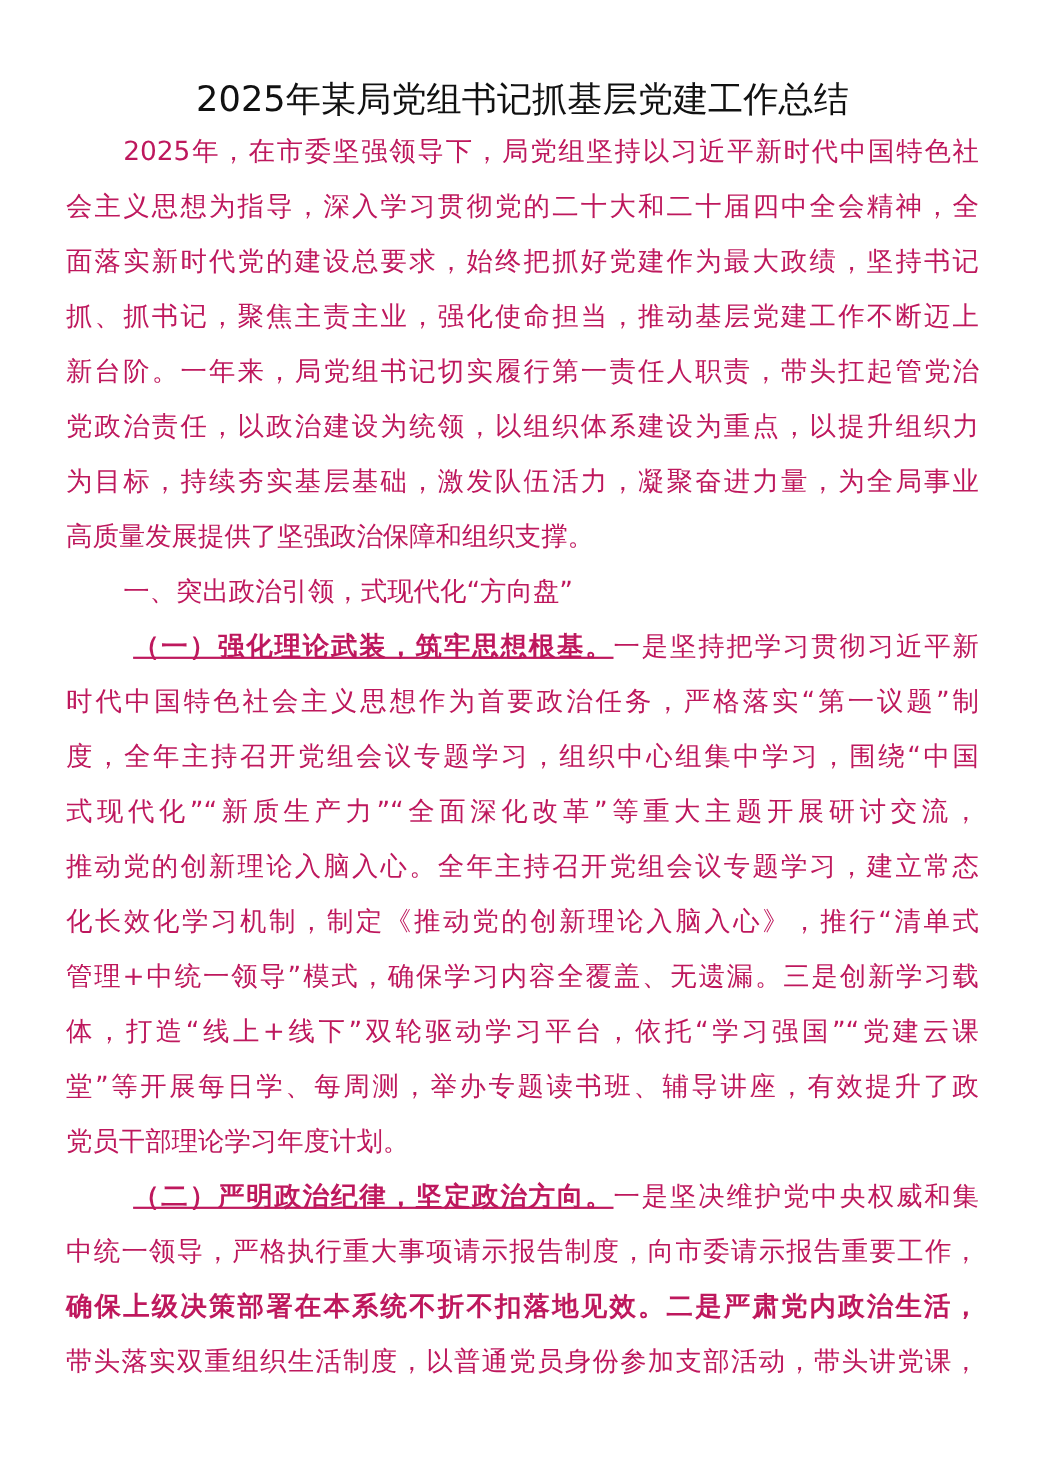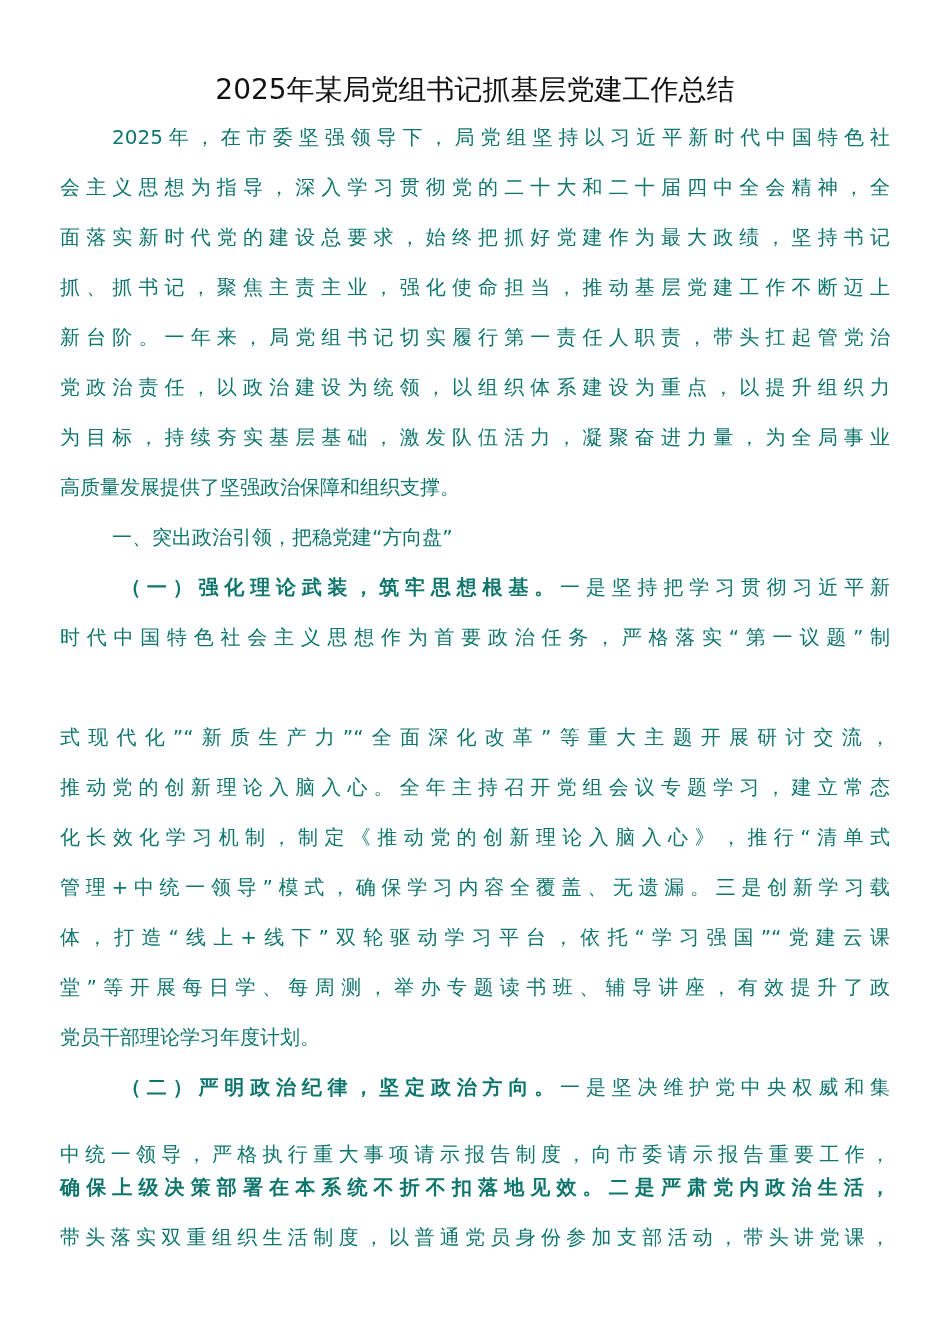--- a/index.html
+++ b/index.html
@@ -1,51 +1,52 @@
 <!DOCTYPE html>
 <html><head>
 <meta charset="utf-8">
 <style>
   html, body { margin: 0; padding: 0; background: #ffffff; }
   body { width: 950px; height: 1344px; position: relative; overflow: hidden;
          font-family: "DejaVu Sans", "Liberation Sans", sans-serif; color: #111111; }
   .page { position: absolute; left: 0; top: 0; width: 950px; height: 1344px; background: #ffffff; }
   .title { position: absolute; left: 0; top: 66px; width: 950px; text-align: center;
-           font-size: 28px; line-height: 48px; font-weight: normal; letter-spacing: 0px; color: #111; }
-  .line { position: absolute; left: 60px; width: 830px; font-size: 20px; line-height: 32px;
-          white-space: nowrap; text-align: justify; text-align-last: justify; color: #0f766e; }
+           font-size: 32px; line-height: 48px; font-weight: normal; letter-spacing: 0px; color: #111; }
+  .line { position: absolute; left: 60px; width: 830px; font-size: 24px; line-height: 32px;
+          white-space: nowrap; text-align: justify; text-align-last: justify; color: #be185d; }
   .line.last { text-align-last: left; }
   .line.indent { left: 112px; width: 778px; }
   .line.indent2 { left: 121px; width: 769px; }
-  .bold { font-weight: bold; }
+  .bold { font-weight: bold; text-decoration: underline; }
 </style>
 </head>
 <body>
 
 <div class="page">
   <div class="title">2025年某局党组书记抓基层党建工作总结</div>
 
   <div class="line indent" style="top:121px;">2025年，在市委坚强领导下，局党组坚持以习近平新时代中国特色社</div>
   <div class="line" style="top:171px;">会主义思想为指导，深入学习贯彻党的二十大和二十届四中全会精神，全</div>
   <div class="line" style="top:221px;">面落实新时代党的建设总要求，始终把抓好党建作为最大政绩，坚持书记</div>
   <div class="line" style="top:271px;">抓、抓书记，聚焦主责主业，强化使命担当，推动基层党建工作不断迈上</div>
   <div class="line" style="top:321px;">新台阶。一年来，局党组书记切实履行第一责任人职责，带头扛起管党治</div>
   <div class="line" style="top:371px;">党政治责任，以政治建设为统领，以组织体系建设为重点，以提升组织力</div>
   <div class="line" style="top:421px;">为目标，持续夯实基层基础，激发队伍活力，凝聚奋进力量，为全局事业</div>
   <div class="line last" style="top:471px;">高质量发展提供了坚强政治保障和组织支撑。</div>
 
-  <div class="line indent last" style="top:521px;">一、突出政治引领，把稳党建“方向盘”</div>
+  <div class="line indent last" style="top:521px;">一、突出政治引领，式现代化“方向盘”</div>
 
   <div class="line indent2" style="top:571px;"><span class="bold">（一）强化理论武装，筑牢思想根基。</span><span>一是坚持把学习贯彻习近平新</span></div>
   <div class="line" style="top:621px;">时代中国特色社会主义思想作为首要政治任务，严格落实“第一议题”制</div>
+  <div class="line" style="top:671px;">度，全年主持召开党组会议专题学习，组织中心组集中学习，围绕“中国</div>
   <div class="line" style="top:721px;">式现代化”“新质生产力”“全面深化改革”等重大主题开展研讨交流，</div>
   <div class="line" style="top:771px;">推动党的创新理论入脑入心。全年主持召开党组会议专题学习，建立常态</div>
   <div class="line" style="top:821px;">化长效化学习机制，制定《推动党的创新理论入脑入心》，推行“清单式</div>
   <div class="line" style="top:871px;">管理+中统一领导”模式，确保学习内容全覆盖、无遗漏。三是创新学习载</div>
   <div class="line" style="top:921px;">体，打造“线上+线下”双轮驱动学习平台，依托“学习强国”“党建云课</div>
   <div class="line" style="top:971px;">堂”等开展每日学、每周测，举办专题读书班、辅导讲座，有效提升了政</div>
   <div class="line last" style="top:1021px;">党员干部理论学习年度计划。</div>
 
   <div class="line indent2" style="top:1071px;"><span class="bold">（二）严明政治纪律，坚定政治方向。</span><span>一是坚决维护党中央权威和集</span></div>
-  <div class="line" style="top:1121px;margin-top:17px;">中统一领导，严格执行重大事项请示报告制度，向市委请示报告重要工作，</div>
+  <div class="line" style="top:1121px;">中统一领导，严格执行重大事项请示报告制度，向市委请示报告重要工作，</div>
   <div class="line" style="top:1171px;font-weight:bold;">确保上级决策部署在本系统不折不扣落地见效。二是严肃党内政治生活，</div>
   <div class="line" style="top:1221px;">带头落实双重组织生活制度，以普通党员身份参加支部活动，带头讲党课，</div>
 </div>
 
 </body></html>

